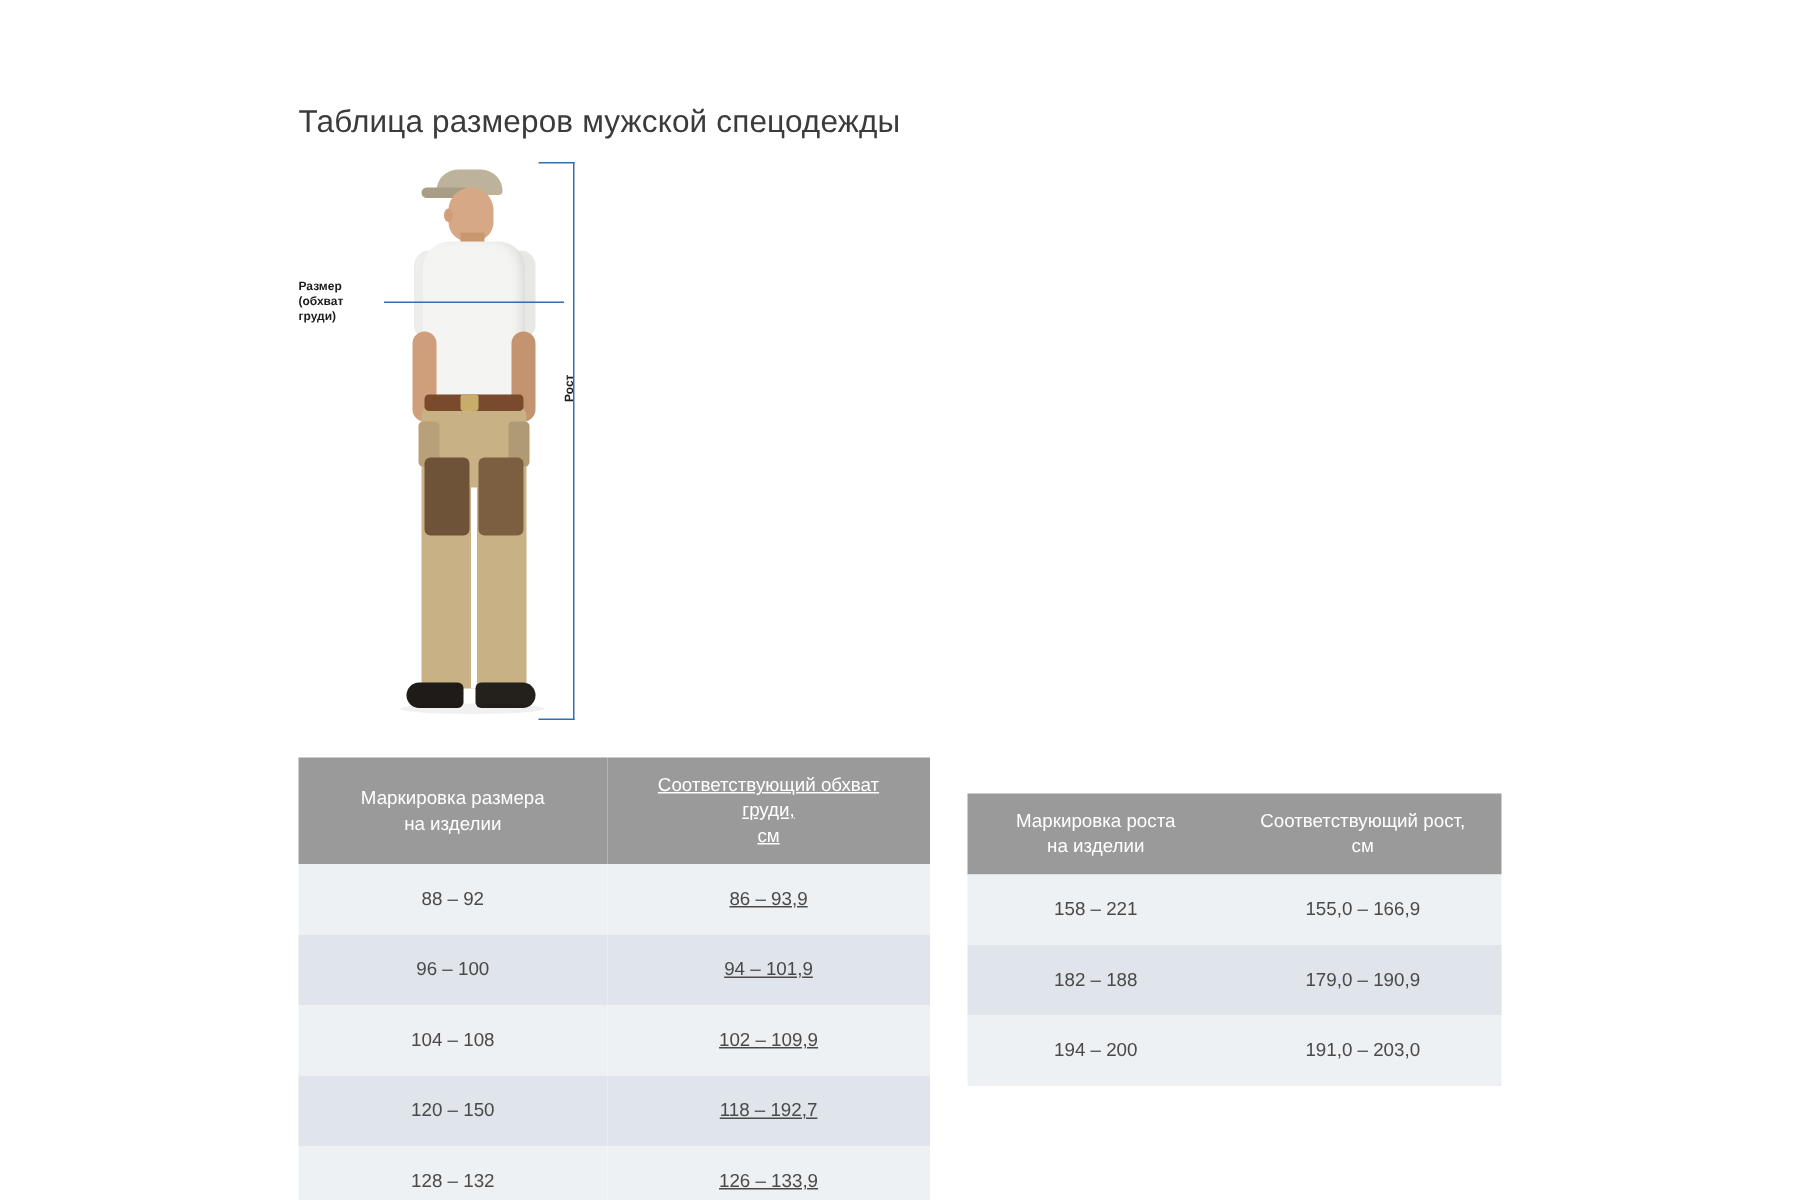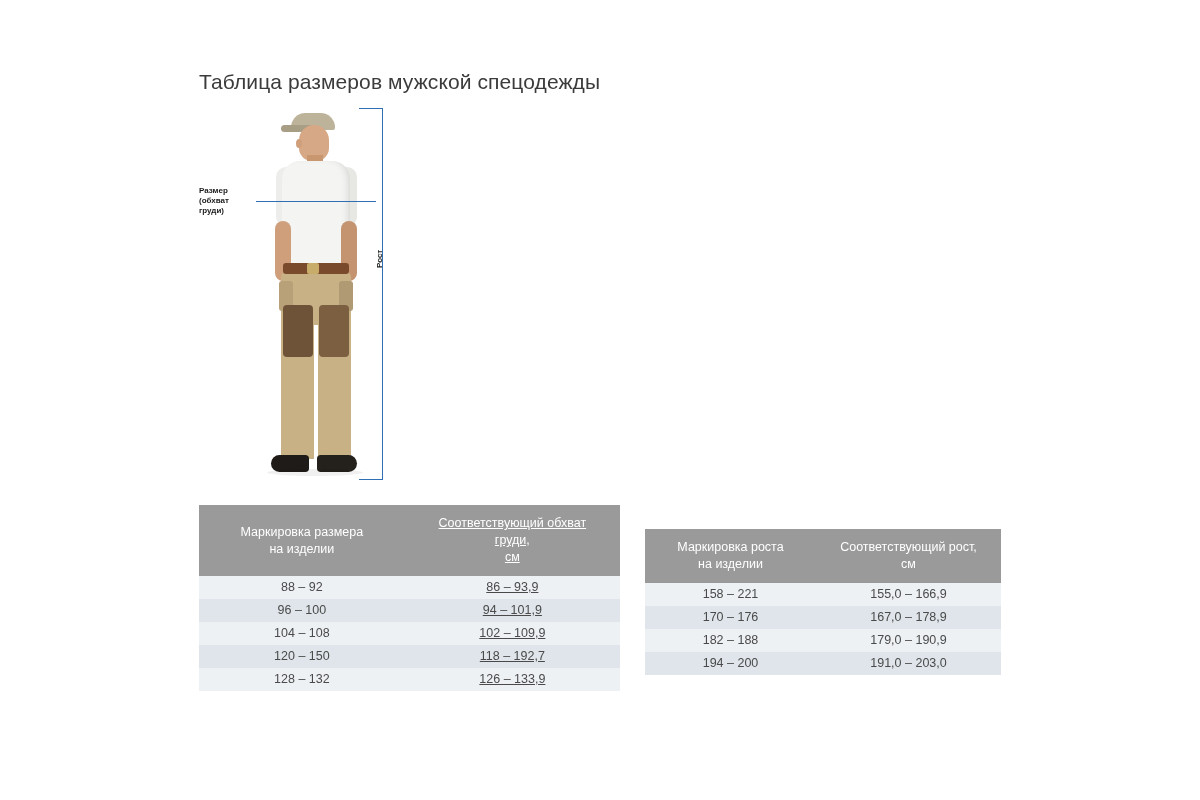--- a/index.html
+++ b/index.html
@@ -303,21 +303,21 @@
     color: #ffffff;
     font-weight: normal;
     font-size: 12.5px;
     padding: 10px 18px;
     line-height: 17px;
     text-align: center;
     vertical-align: middle;
   }
   table.size-table td {
     text-align: center;
-    padding: 4px 6px;
+    padding: 16px 6px;
     line-height: 15px;
   }
   table.size-table tbody tr:nth-child(odd) td {
     background: #eef1f4;
   }
   table.size-table tbody tr:nth-child(even) td {
     background: #dfe5ea;
   }
   #table-chest { left: 199px; top: 505px; width: 421px; }
   #table-chest th:nth-child(1), #table-chest td:nth-child(1) { width: 211px; }
@@ -420,24 +420,20 @@
           <div>см</div>
         </th>
       </tr>
     </thead>
     <tbody>
       <tr>
         <td>158 – 221</td>
         <td>155,0 – 166,9</td>
       </tr>
       <tr>
-        <td>170 – 176</td>
-        <td>167,0 – 178,9</td>
-      </tr>
-      <tr>
         <td>182 – 188</td>
         <td>179,0 – 190,9</td>
       </tr>
       <tr>
         <td>194 – 200</td>
         <td>191,0 – 203,0</td>
       </tr>
     </tbody>
   </table>
 

